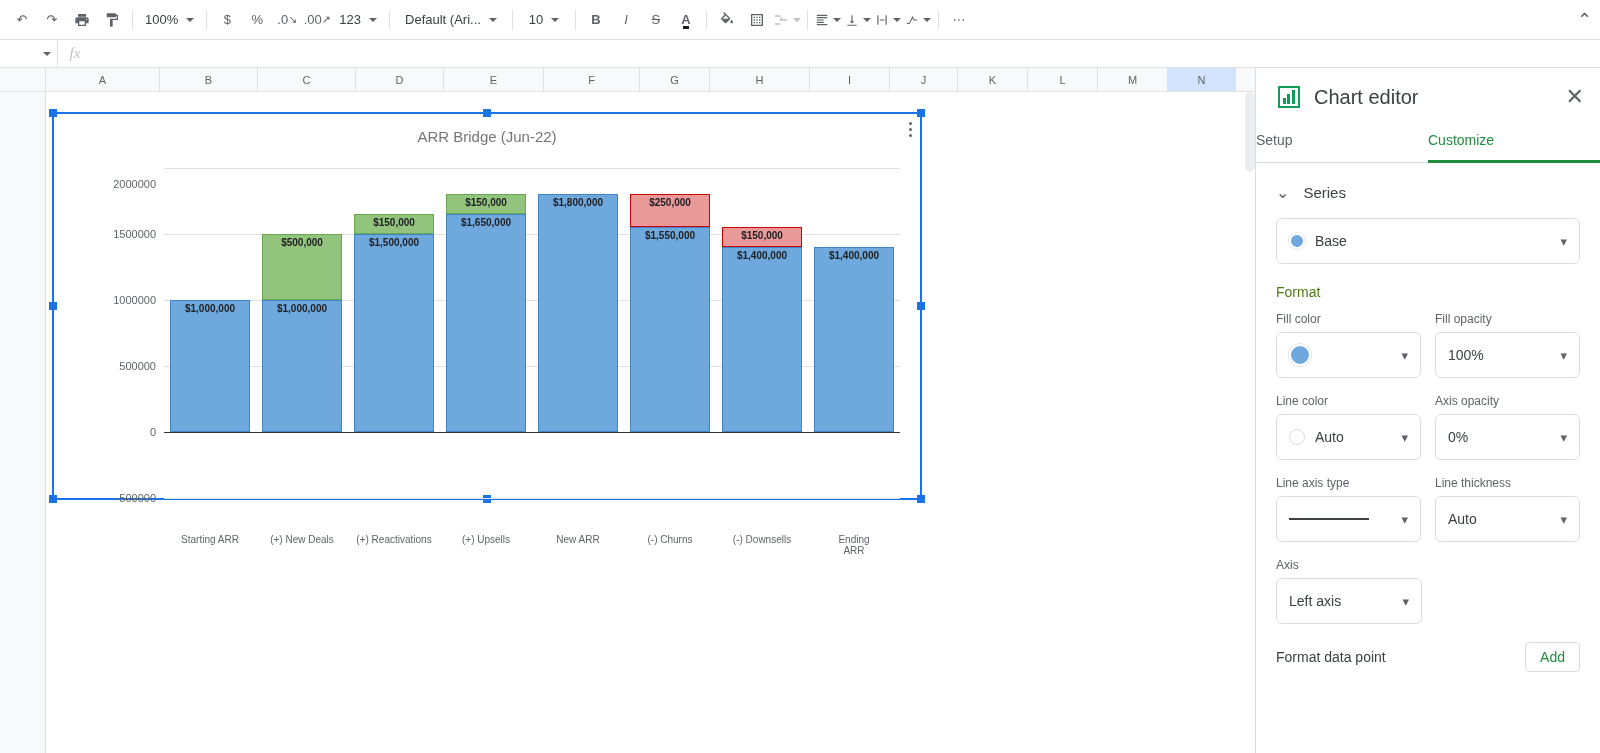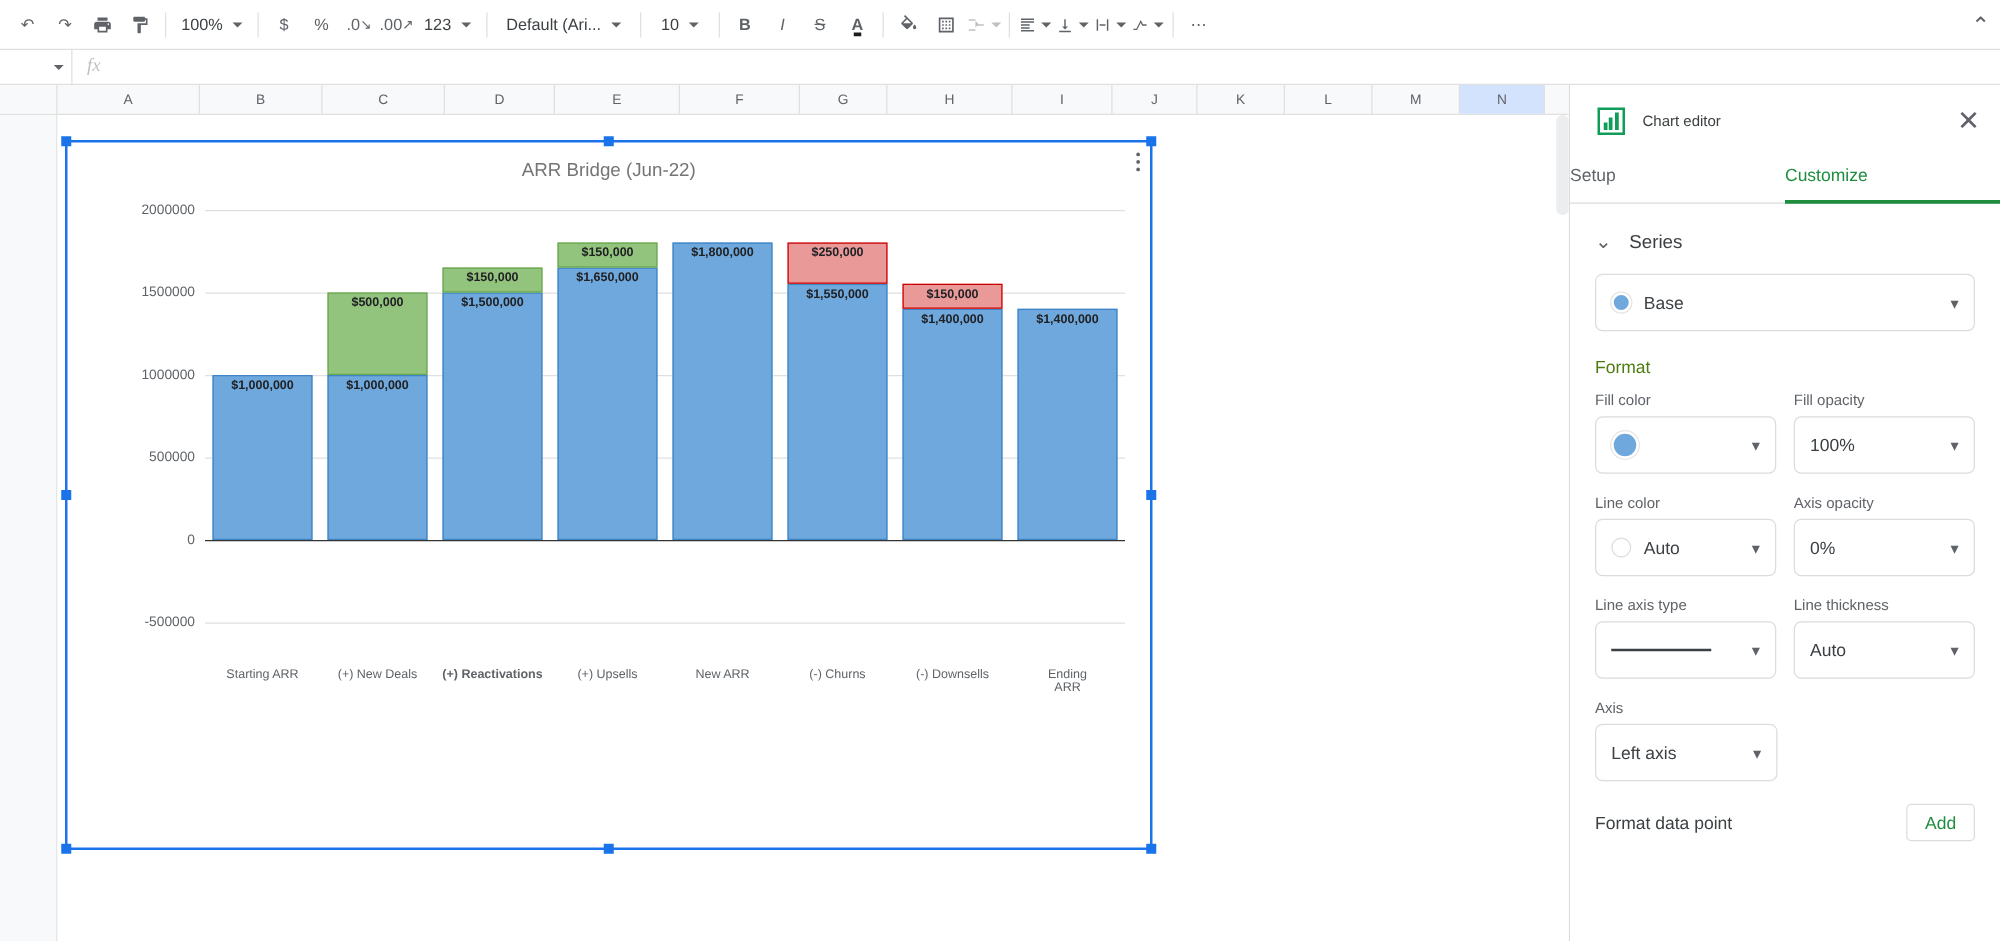--- a/index.html
+++ b/index.html
@@ -69,21 +69,21 @@
   .row-area { display:flex; height: calc(100% - 24px); }
   .row-headers { width:46px; background:#f8f9fa; border-right:1px solid #e0e0e0;}
   .grid-body { flex:1; position:relative; background:#fff;}
   
   
   .chart-frame {
     position:absolute;
     left: 6px;
     top: 20px;
     width: 870px;
-    height: 568px;
+    height: 388px;
     border: 2px solid #1a73e8;
     background:#fff;
   }
   .sel-handle { position:absolute; width:8px; height:8px; background:#1a73e8;}
   .sel-h1{left:-5px;top:-5px;} .sel-h2{left:50%;top:-5px;margin-left:-4px;} .sel-h3{right:-5px;top:-5px;}
   .sel-h4{left:-5px;top:50%;margin-top:-4px;} .sel-h5{right:-5px;top:50%;margin-top:-4px;}
   .sel-h6{left:-5px;bottom:-5px;} .sel-h7{left:50%;bottom:-5px;margin-left:-4px;} .sel-h8{right:-5px;bottom:-5px;}
   .three-dot { position:absolute; right:8px; top:8px; color:#5f6368; font-size:16px; line-height:4px; cursor:pointer; display:flex; flex-direction:column; gap:3px;}
   .three-dot span{width:3px;height:3px;background:#5f6368;border-radius:50%;}
   
@@ -102,21 +102,21 @@
   .seg-label { position:absolute; left:0; right:0; text-align:center; font-size:10px; font-weight:600; color:#202124;}
   
   .xlabels { position:absolute; left:110px; right:20px; top:420px; height:20px;}
   .xlabel { position:absolute; font-size:10px; color:#5f6368; text-align:center; transform:translateX(-50%);}
   
   
   .sidebar { width:345px; border-left:1px solid #dadce0; display:flex; flex-direction:column;}
   .side-header { display:flex; align-items:center; padding:16px 16px 12px 22px; gap:14px;}
   .chart-ed-icon { width:22px; height:22px; border:2px solid #0f9d58; display:flex; align-items:flex-end; justify-content:space-around; padding:2px;}
   .chart-ed-icon span{width:3px;background:#0f9d58;}
-  .sb-title { font-size:12px; color:#3c4043; flex:1;}
+  .sb-title { font-size:20px; color:#3c4043; flex:1;}
   .close-x { font-size:22px; color:#5f6368; cursor:pointer;}
   
   .sb-tabs { display:flex; border-bottom:1px solid #dadce0;}
   .sb-tab { flex:1; text-align:left; padding:10px 0 12px; font-size:14px; color:#5f6368; cursor:pointer;}
   .sb-tab.active { color:#1e8e3e; font-weight:500; border-bottom:3px solid #1e8e3e; margin-bottom:-1px;}
   
   .sb-body { padding: 14px 20px; overflow-y:auto; flex:1;}
   .acc-head { display:flex; align-items:center; gap:14px; padding:6px 0 16px; cursor:pointer;}
   .acc-chev { transform:rotate(0deg); color:#5f6368; font-size:16px;}
   .acc-title { font-size:15px; color:#3c4043;}
@@ -281,21 +281,21 @@
               <div class="ytick" style="top: 330px;">-500000</div>
               <div class="hgrid baseline" style="top: 264px;"></div>
               <div class="ytick" style="top: 264px;">0</div>
               <div class="hgrid" style="top: 198px;"></div>
               <div class="ytick" style="top: 198px;">500000</div>
               <div class="hgrid" style="top: 132px;"></div>
               <div class="ytick" style="top: 132px;">1000000</div>
               <div class="hgrid" style="top: 66px;"></div>
               <div class="ytick" style="top: 66px;">1500000</div>
               <div class="hgrid" style="top: 0px;"></div>
-              <div class="ytick" style="top: 0px;">2000000</div>
+              <div class="ytick" style="top: 16px;">2000000</div>
               <div class="barcol" style="left: 0%; width: 12.5%;">
                 <div class="seg base" style="top: 132px; height: 132px;"></div>
                 <div class="seg-label" style="top: 135px;">$1,000,000</div>
               </div>
               <div class="barcol" style="left: 12.5%; width: 12.5%;">
                 <div class="seg base" style="top: 132px; height: 132px;"></div>
                 <div class="seg-label" style="top: 135px;">$1,000,000</div>
                 <div class="seg pos" style="top: 66px; height: 66px;"></div>
                 <div class="seg-label" style="top: 69px;">$500,000</div>
               </div>
@@ -328,21 +328,21 @@
                 <div class="seg-label" style="top: 62.4px;">$150,000</div>
               </div>
               <div class="barcol" style="left: 87.5%; width: 12.5%;">
                 <div class="seg base" style="top: 79.2px; height: 184.8px;"></div>
                 <div class="seg-label" style="top: 82.2px;">$1,400,000</div>
               </div>
             </div>
           <div class="xlabels" id="xlabels">
               <div class="xlabel" style="left: 6.25%;">Starting ARR</div>
               <div class="xlabel" style="left: 18.75%;">(+) New Deals</div>
-              <div class="xlabel" style="left: 31.25%; font-weight: bold;">(+) Reactivations</div>
+              <div class="xlabel" style="left: 31.25%;">(+) Reactivations</div>
               <div class="xlabel" style="left: 43.75%;">(+) Upsells</div>
               <div class="xlabel" style="left: 56.25%;">New ARR</div>
               <div class="xlabel" style="left: 68.75%;">(-) Churns</div>
               <div class="xlabel" style="left: 81.25%;">(-) Downsells</div>
               <div class="xlabel" style="left: 93.75%;">Ending ARR</div>
             </div>
         </div>
 
       </div>
     </div>

